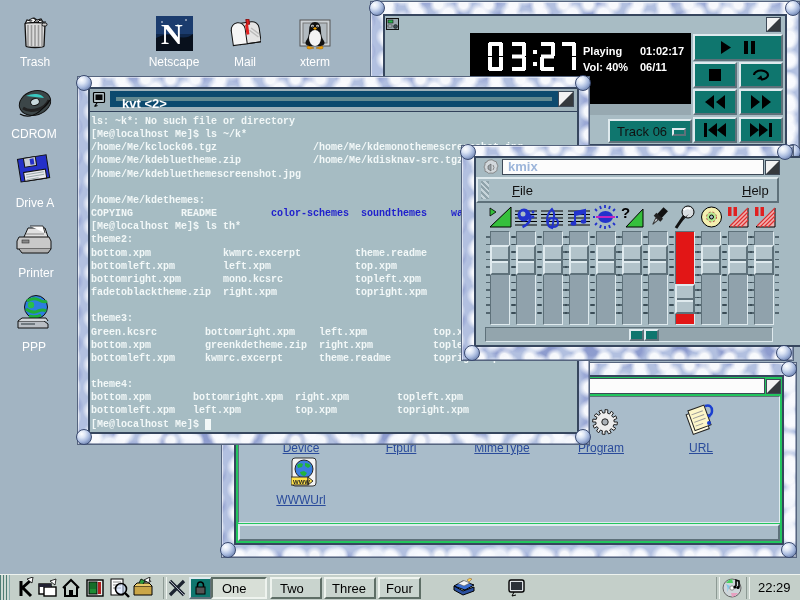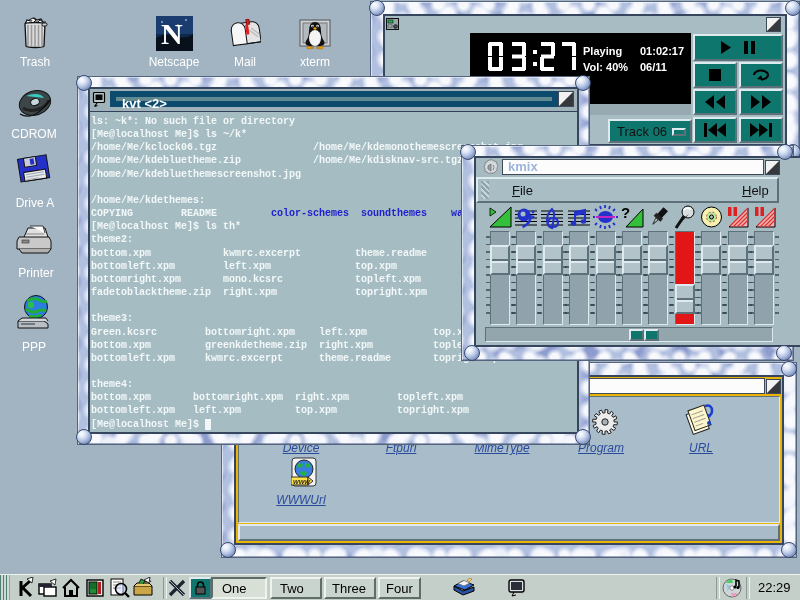--- a/index.html
+++ b/index.html
@@ -237,21 +237,21 @@
   </div>
  </div>
  <div class="bump" style="left:369px;top:0px;"></div>
  <div class="bump" style="left:785px;top:0px;"></div>
  <div class="bump" style="left:369px;top:144px;"></div>
  <div class="bump" style="left:785px;top:144px;"></div>
 </div>
 
 <div class="win marble" style="left:221px;top:362px;width:576px;height:196px;"></div>
 <div id="kfm">
- <div class="inter" style="left:236px;top:377px;width:546px;height:166px;background:#eab308;font-style:italic;">
+ <div class="inter" style="left:236px;top:377px;width:546px;height:166px;background:#22c55e;">
   <div class="tstrip" style="left:18px;top:1px;width:511px;height:16px;"></div>
   <div class="diag" style="left:530px;top:2px;"></div>
 
   <div class="abs sunken" style="left:2px;top:19px;width:542px;height:127px;background:#a9bcca;"></div>
 
   <div class="abs" style="left:356px;top:32px;width:24px;height:24px;">
    <svg width="26" height="26" viewBox="0 0 26 26">
           <path d="M25.4 13.0 L25.1 15.9 L21.8 15.6 L21.0 17.6 L23.7 19.2 L22.0 21.5 L19.3 19.7 L17.6 21.0 L19.2 23.7 L16.5 24.9 L15.1 21.9 L13.0 22.2 L13.0 25.4 L10.1 25.1 L10.4 21.8 L8.4 21.0 L6.8 23.7 L4.5 22.0 L6.3 19.3 L5.0 17.6 L2.3 19.2 L1.1 16.5 L4.1 15.1 L3.8 13.0 L0.6 13.0 L0.9 10.1 L4.2 10.4 L5.0 8.4 L2.3 6.8 L4.0 4.5 L6.7 6.3 L8.4 5.0 L6.8 2.3 L9.5 1.1 L10.9 4.1 L13.0 3.8 L13.0 0.6 L15.9 0.9 L15.6 4.2 L17.6 5.0 L19.2 2.3 L21.5 4.0 L19.7 6.7 L21.0 8.4 L23.7 6.8 L24.9 9.5 L21.9 10.9 L22.2 13.0 Z" fill="#ececec" stroke="#222" stroke-width="1"></path>
           <circle cx="13" cy="13" r="3.2" fill="#aab0b6" stroke="#222"></circle>
         </svg>

